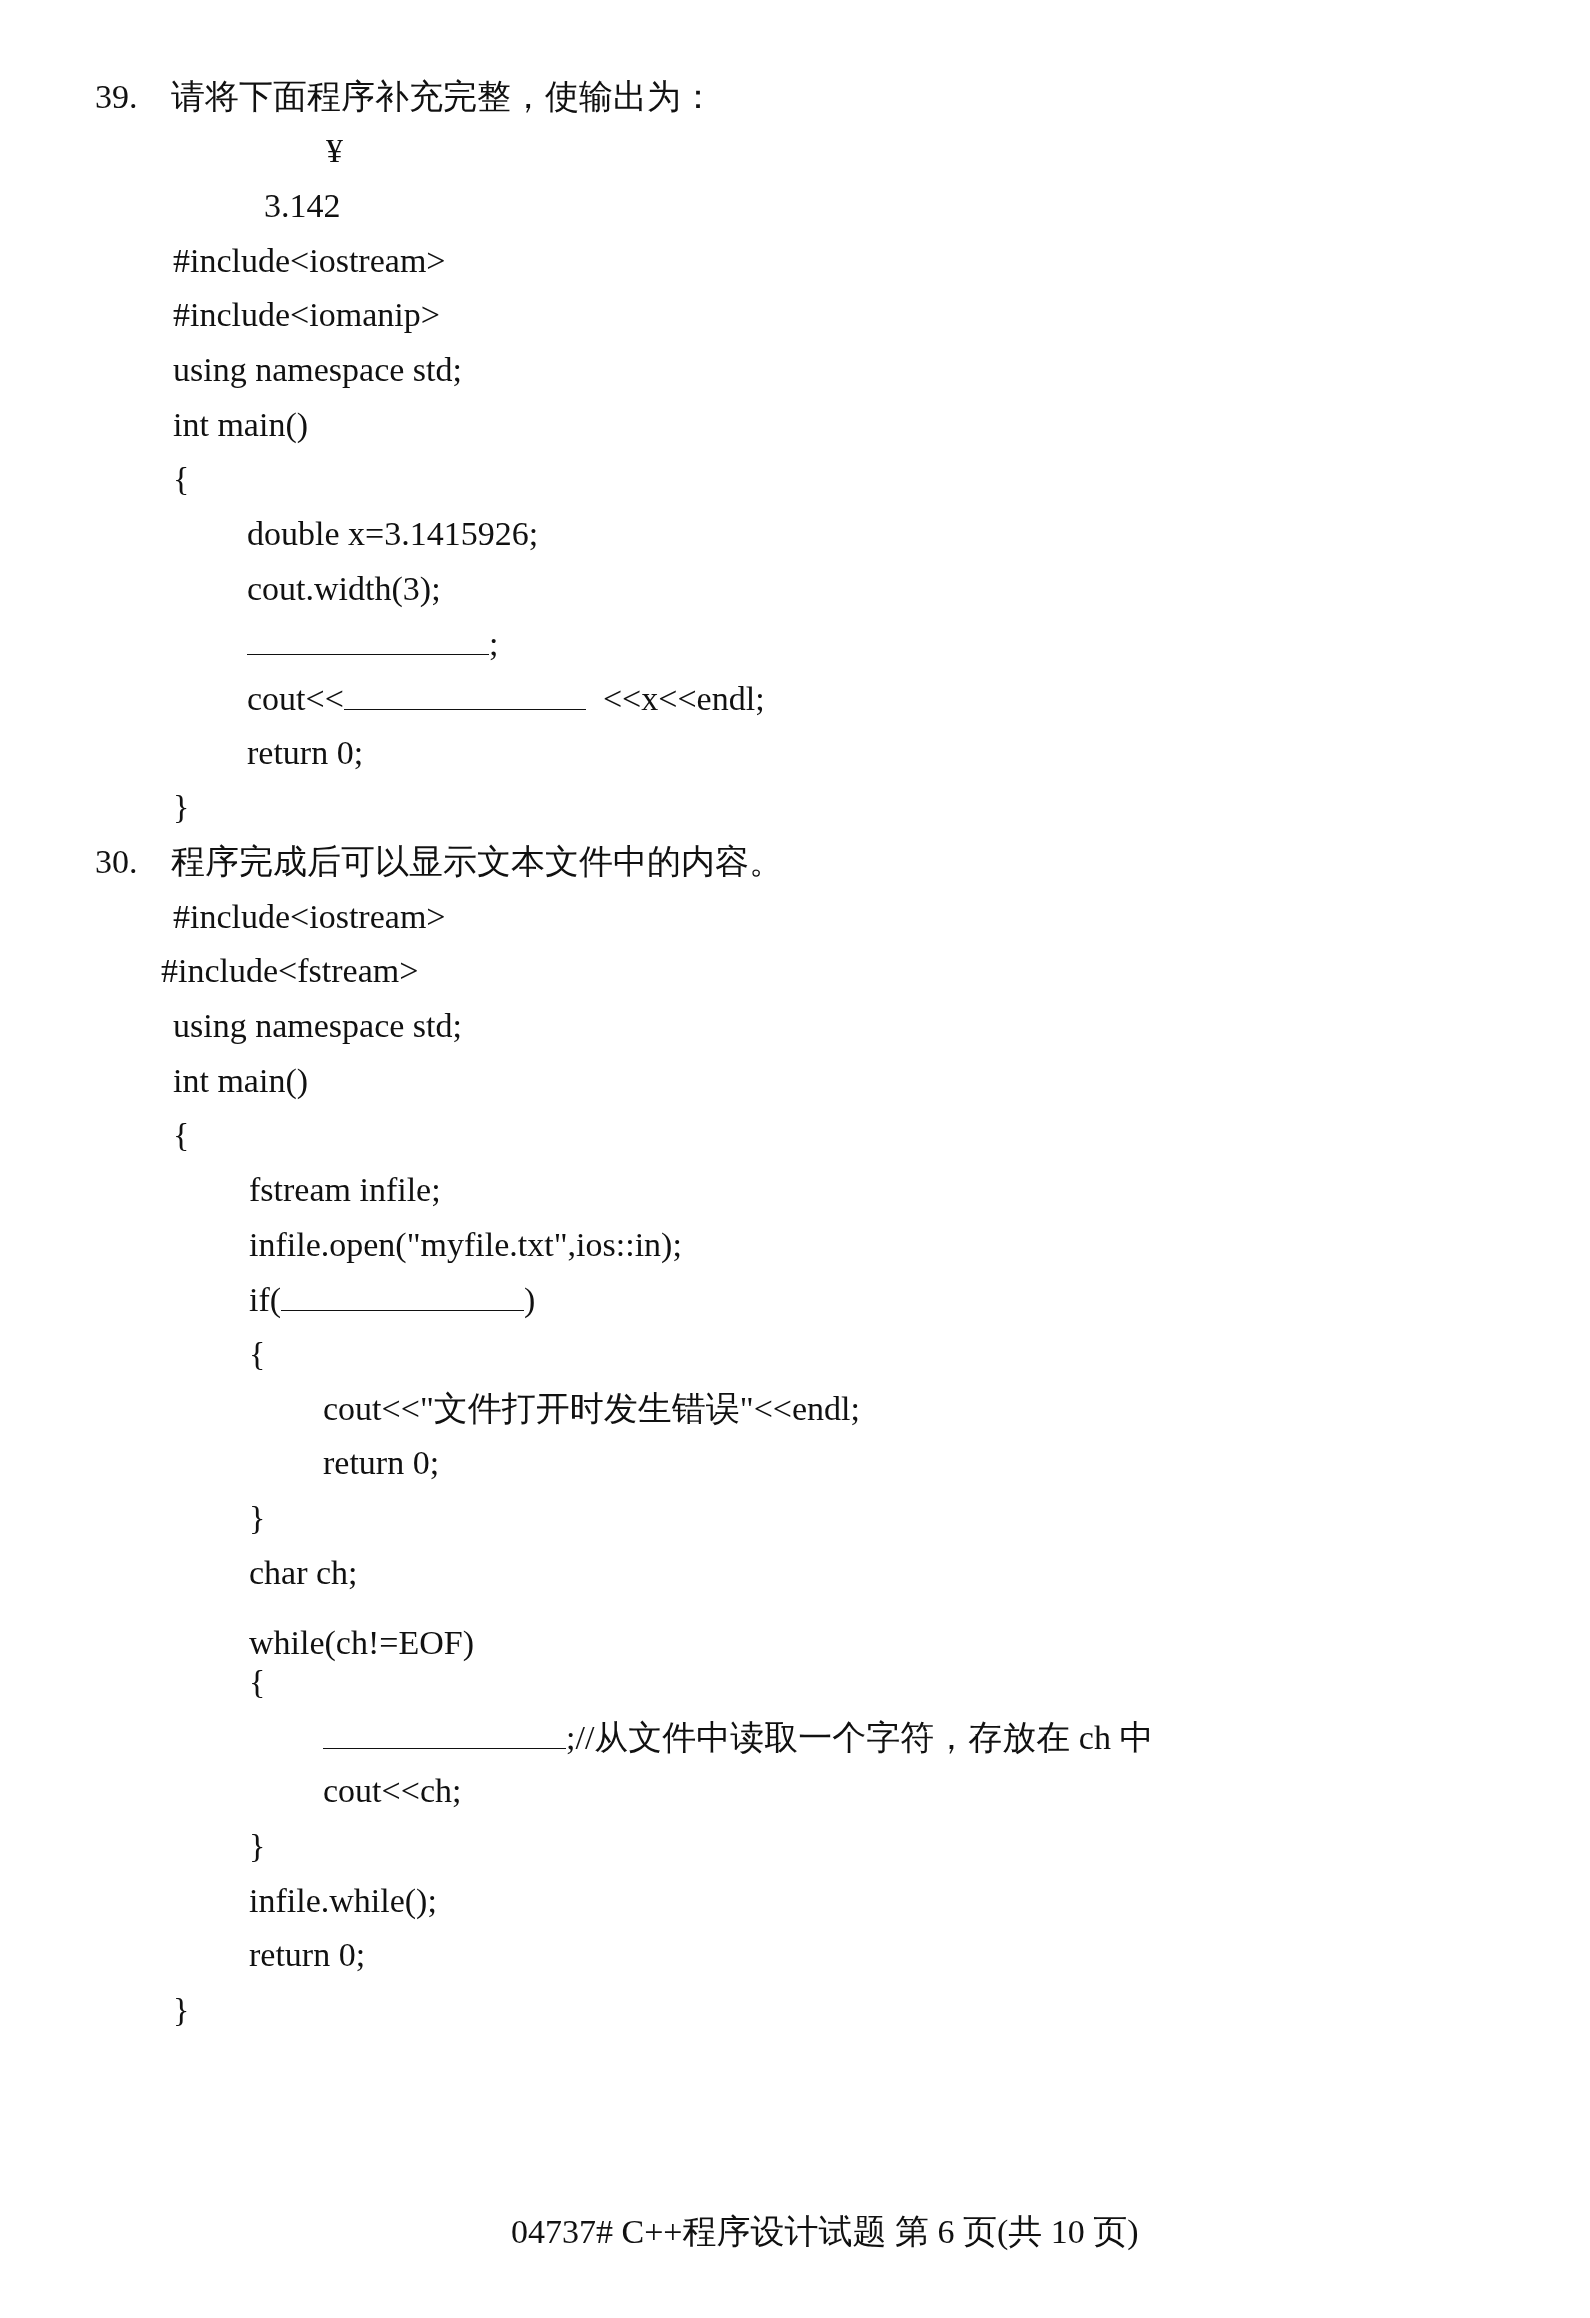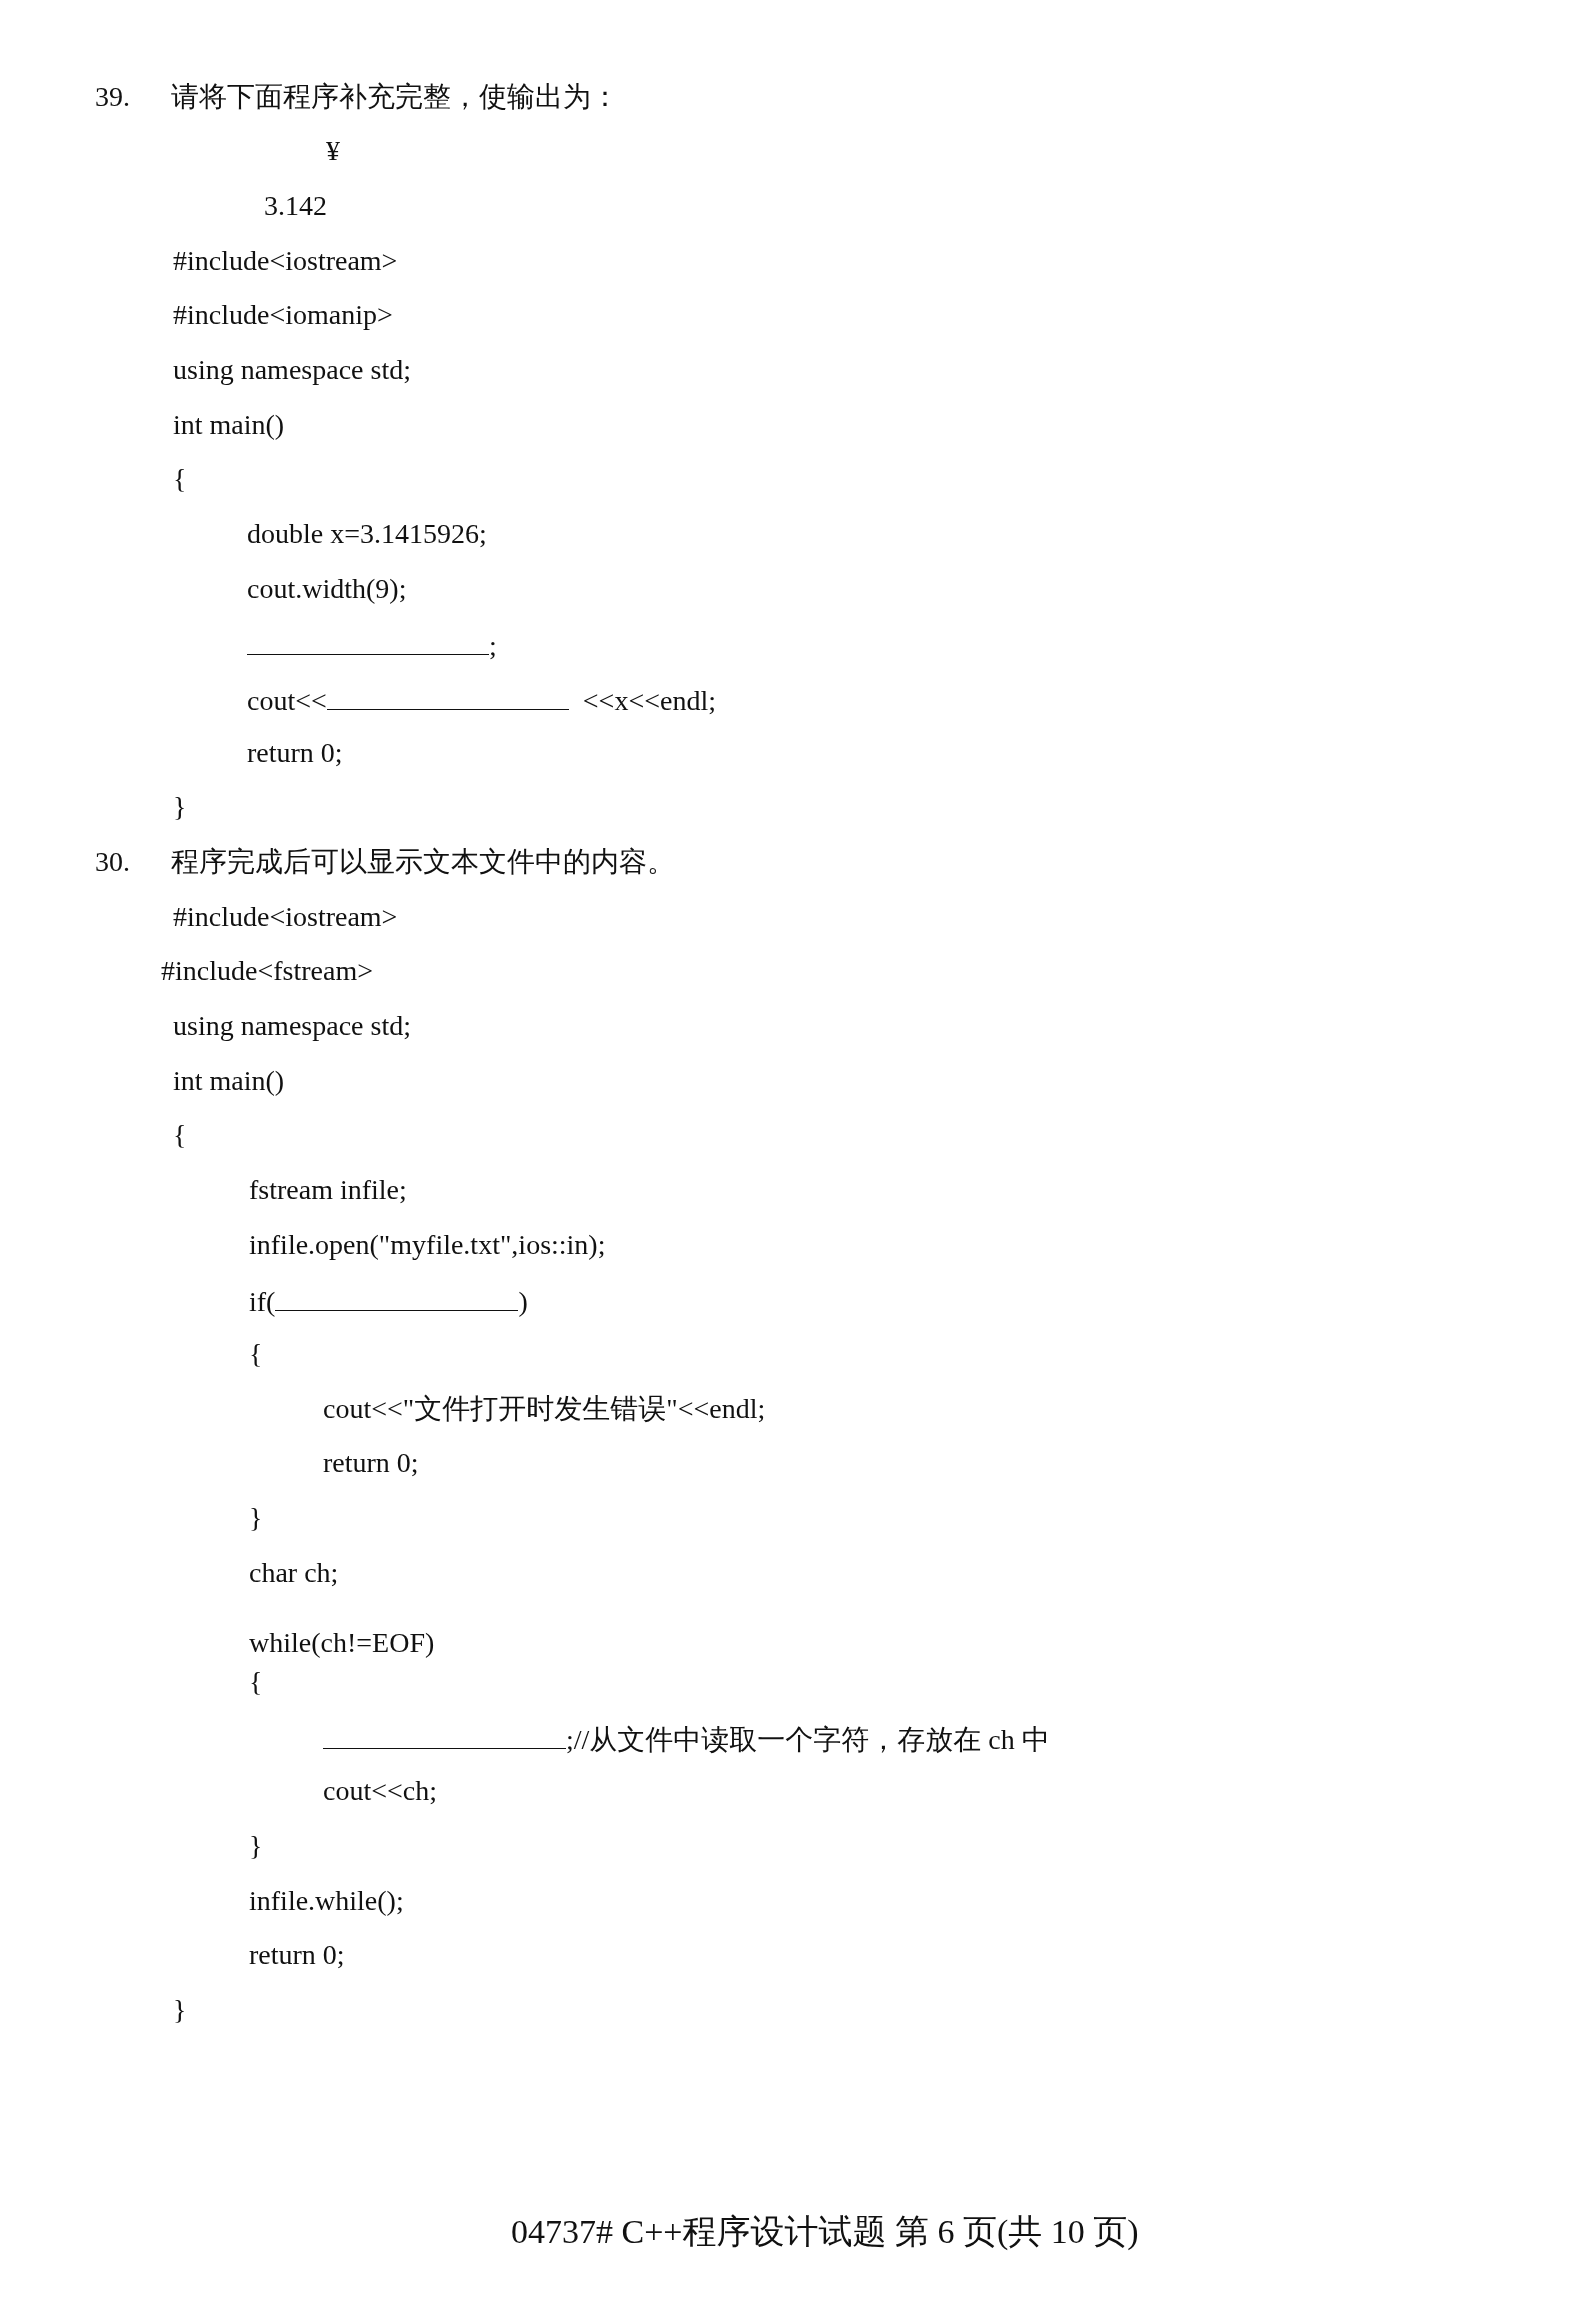--- a/index.html
+++ b/index.html
@@ -10,21 +10,21 @@
     body {
       width: 1590px;
       height: 2319px;
       position: relative;
       overflow: hidden;
       color: #111111;
       font-family: "Liberation Serif", "DejaVu Serif", serif;
     }
     .line {
       position: absolute;
-      font-size: 28px;
+      font-size: 34px;
       line-height: 42px;
       white-space: pre;
       letter-spacing: 0px;
     }
     .qnum {
       display: inline-block;
       width: 76px;
     }
     .blank {
       display: inline-block;
@@ -46,21 +46,21 @@
 
 <div class="line" style="left:326px; top:130px;">¥</div>
 <div class="line" style="left:264px; top:185px;">3.142</div>
 
 <div class="line" style="left:173px; top:240px;">#include&lt;iostream&gt;</div>
 <div class="line" style="left:173px; top:294px;font-family:Liberation Serif, serif;">#include&lt;iomanip&gt;</div>
 <div class="line" style="left:173px; top:349px;">using namespace std;</div>
 <div class="line" style="left:173px; top:404px;">int main()</div>
 <div class="line" style="left:173px; top:458px;">{</div>
 <div class="line" style="left:247px; top:513px;">double x=3.1415926;</div>
-<div class="line" style="left:247px; top:568px;">cout.width(9);</div>
+<div class="line" style="left:247px; top:568px;">cout.width(3);</div>
 <div class="line" style="left:247px; top:622px;"><span class="blank" style="width:242px;"></span><span>;</span></div>
 <div class="line" style="left:247px; top:677px;"><span>cout&lt;&lt;</span><span class="blank" style="width:242px;"></span><span>  </span><span>&lt;&lt;x&lt;&lt;endl;</span></div>
 <div class="line" style="left:247px; top:732px;">return 0;</div>
 <div class="line" style="left:173px; top:786px;">}</div>
 
 <div class="line" style="left:95px; top:841px;"><span class="qnum">30.</span><span>程序完成后可以显示文本文件中的内容。</span></div>
 
 <div class="line" style="left:173px; top:896px;">#include&lt;iostream&gt;</div>
 <div class="line" style="left:161px; top:950px;">#include&lt;fstream&gt;</div>
 <div class="line" style="left:173px; top:1005px;">using namespace std;</div>

